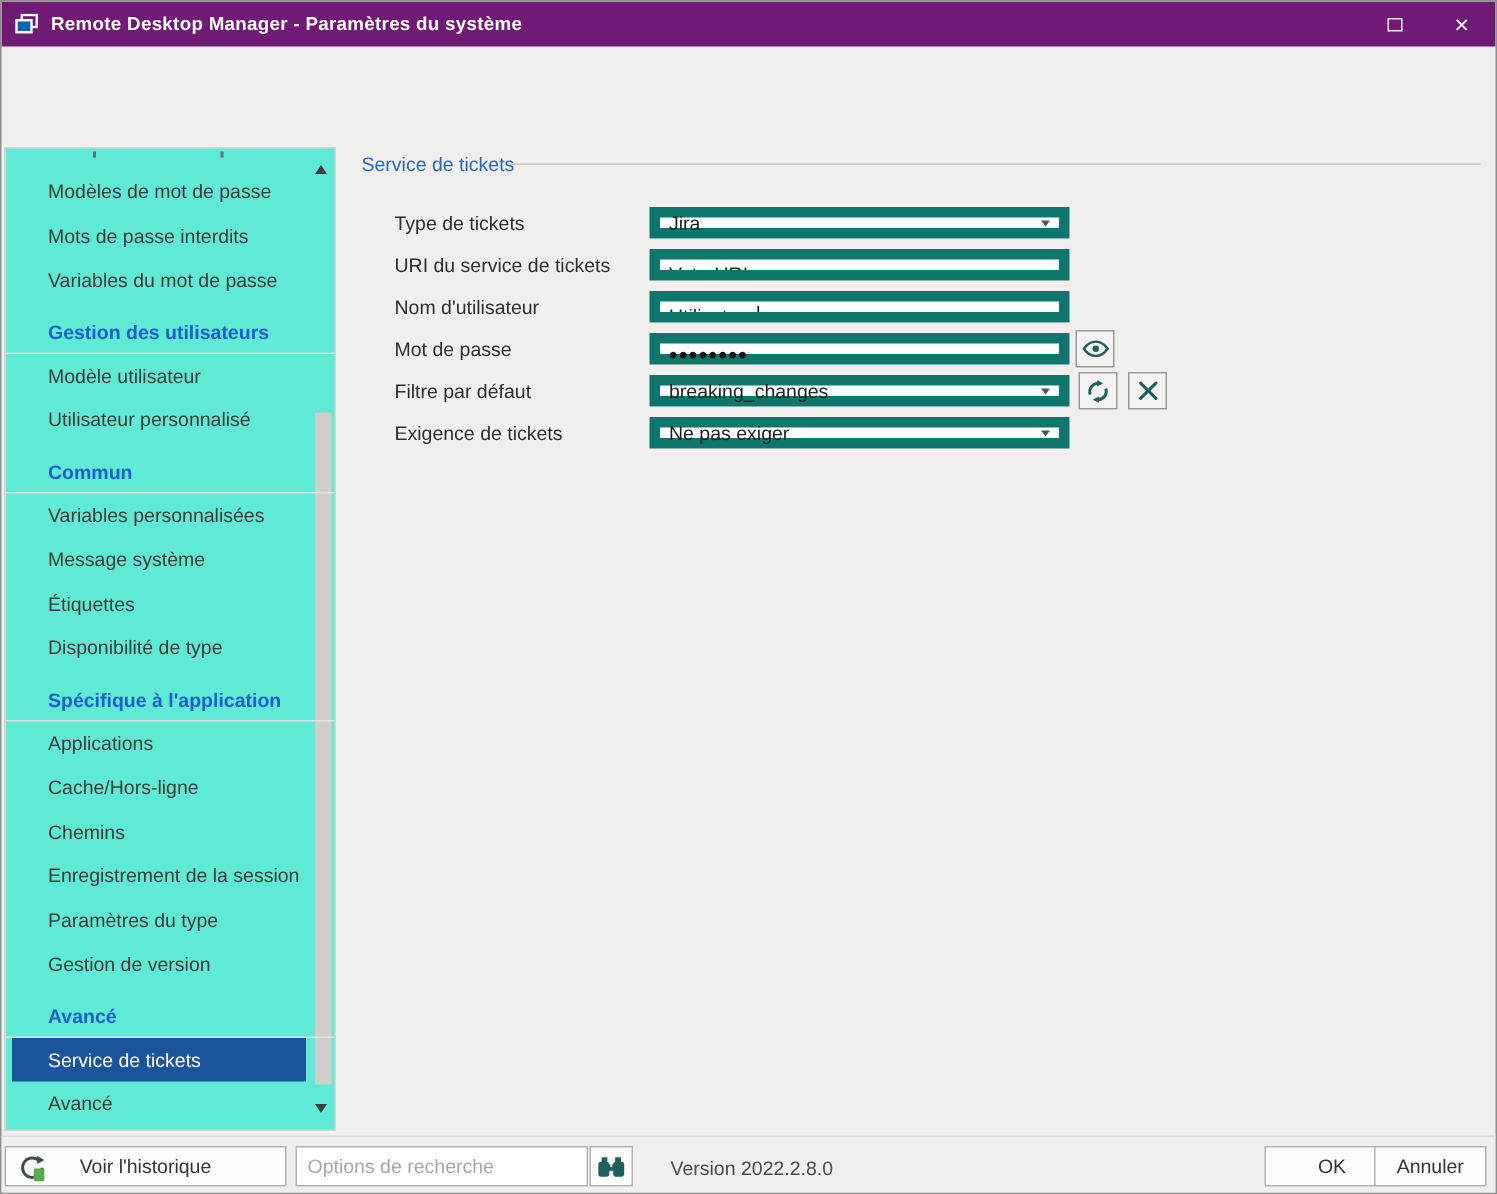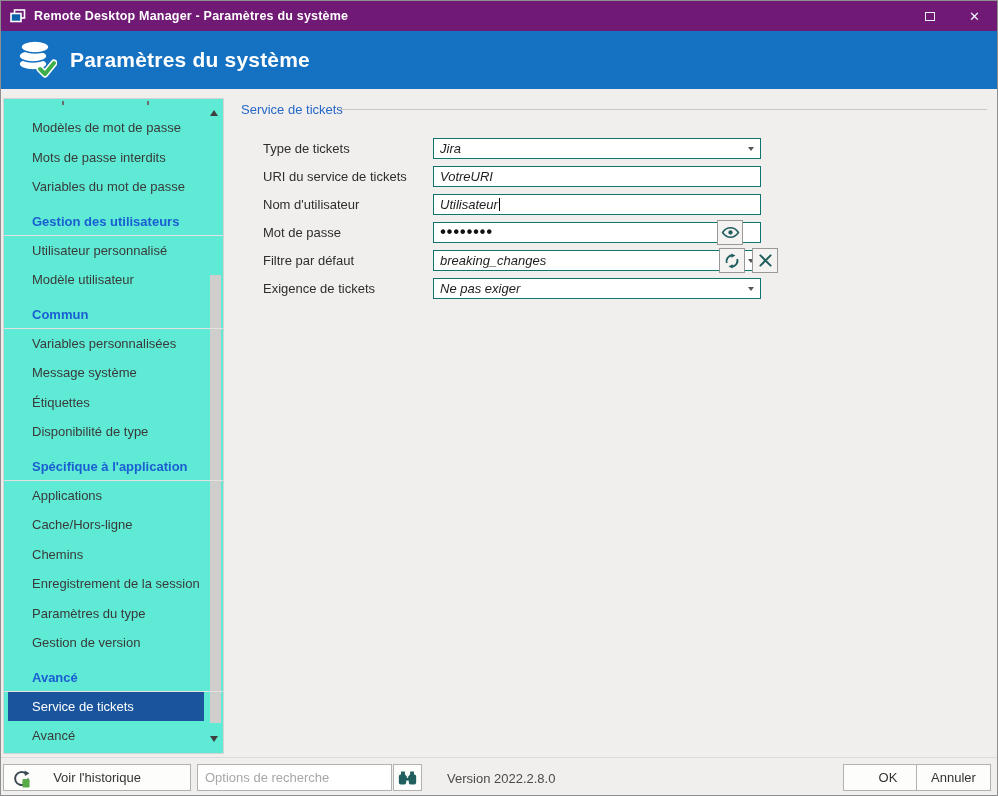--- a/index.html
+++ b/index.html
@@ -50,21 +50,21 @@
   .sb-arrow { position:absolute; right:5px; width:0; height:0; }
   .sb-arrow.up { top:11px; border-left:4.5px solid transparent; border-right:4.5px solid transparent; border-bottom:6px solid #3f3f3f; }
   .sb-arrow.down { bottom:11px; border-left:4.5px solid transparent; border-right:4.5px solid transparent; border-top:6px solid #3f3f3f; }
   .sb-thumb { position:absolute; right:2px; top:176px; width:11px; height:448px; background:#cfcecd; }
   
   .main { position:absolute; left:228px; top:97px; right:2px; height:659px; }
   .group-title { position:absolute; left:12px; top:4px; font-size:13px; color:#2667c9; }
   .group-line { position:absolute; left:110px; right:8px; top:11px; height:1px; background:#c9c8c6; }
   .form-row { position:absolute; left:0; right:0; height:22px; }
   .form-label { position:absolute; left:34px; top:0; line-height:21px; font-size:13px; color:#2e2e2e; white-space:nowrap; }
-  .field { position:absolute; left:204px; top:0; width:328px; height:21px; background:#fff; border:1px solid #0f766e;font-style:italic; }
+  .field { position:absolute; left:204px; top:0; width:280px; height:21px; background:#fff; border:7px solid #0f766e; }
   .textfield { padding:0 6px; font-size:13px; color:#1e1e1e; line-height:19px; white-space:nowrap; overflow:hidden; }
   .combobox { display:flex; align-items:center; padding:0 6px; font-size:13px; color:#1e1e1e; }
   .combo-text { flex:1; line-height:19px; white-space:nowrap; overflow:hidden; }
   .combo-arrow { width:0; height:0; border-left:3.5px solid transparent; border-right:3.5px solid transparent; border-top:4px solid #555; margin-left:4px; }
   .passfield { font-size:16px; font-weight:bold; letter-spacing:1px; color:#111; line-height:17px; padding:0 6px; }
   .caret { display:inline-block; width:1px; height:13px; background:#000; vertical-align:-2px; margin-left:1px; }
   .mini-btn {
     position:absolute; width:26px; height:25px; background:#f4f3f2; border:1px solid #9a9998;
     display:flex; align-items:center; justify-content:center;
   }
@@ -103,46 +103,34 @@
     <div class="win-controls">
       <div class="win-btn">
           <span class="max-glyph"></span>
         </div>
       <div class="win-btn">
           <span class="close-glyph">✕</span>
         </div>
     </div>
   </div>
 
-  <div class="header">
-    <span class="db-icon">
-      <svg width="42" height="44" viewBox="0 0 42 44">
-        <ellipse cx="18" cy="28" rx="14" ry="6" fill="#fff" stroke="#1571c2" stroke-width="1.6"></ellipse>
-        <ellipse cx="18" cy="20" rx="14" ry="6" fill="#fff" stroke="#1571c2" stroke-width="1.6"></ellipse>
-        <ellipse cx="20" cy="11" rx="14" ry="6" fill="#fff" stroke="#1571c2" stroke-width="1.6"></ellipse>
-        <path d="M25 33 l5 5 9 -11" fill="none" stroke="#fff" stroke-width="7" stroke-linecap="round" stroke-linejoin="round"></path>
-        <path d="M25 33 l5 5 9 -11" fill="none" stroke="#3fae49" stroke-width="4" stroke-linecap="round" stroke-linejoin="round"></path>
-      </svg>
-    </span>
-    <span class="page-title">Paramètres du système</span>
-  </div>
 
   <div class="sidebar">
     <span class="clip-tick" style="left:58px"></span>
     <span class="clip-tick" style="left:143px"></span>
     <div class="sb-arrow up"></div>
     <div class="sb-arrow down"></div>
     <div class="sb-thumb"></div>
     <div class="nav-list">
       <div class="nav-item">Modèles de mot de passe</div>
       <div class="nav-item">Mots de passe interdits</div>
       <div class="nav-item">Variables du mot de passe</div>
       <div class="nav-section">Gestion des utilisateurs</div>
+      <div class="nav-item">Modèle utilisateur</div>
       <div class="nav-item">Utilisateur personnalisé</div>
-      <div class="nav-item">Modèle utilisateur</div>
       <div class="nav-section">Commun</div>
       <div class="nav-item">Variables personnalisées</div>
       <div class="nav-item">Message système</div>
       <div class="nav-item">Étiquettes</div>
       <div class="nav-item">Disponibilité de type</div>
       <div class="nav-section">Spécifique à l'application</div>
       <div class="nav-item">Applications</div>
       <div class="nav-item">Cache/Hors-ligne</div>
       <div class="nav-item">Chemins</div>
       <div class="nav-item">Enregistrement de la session</div>

